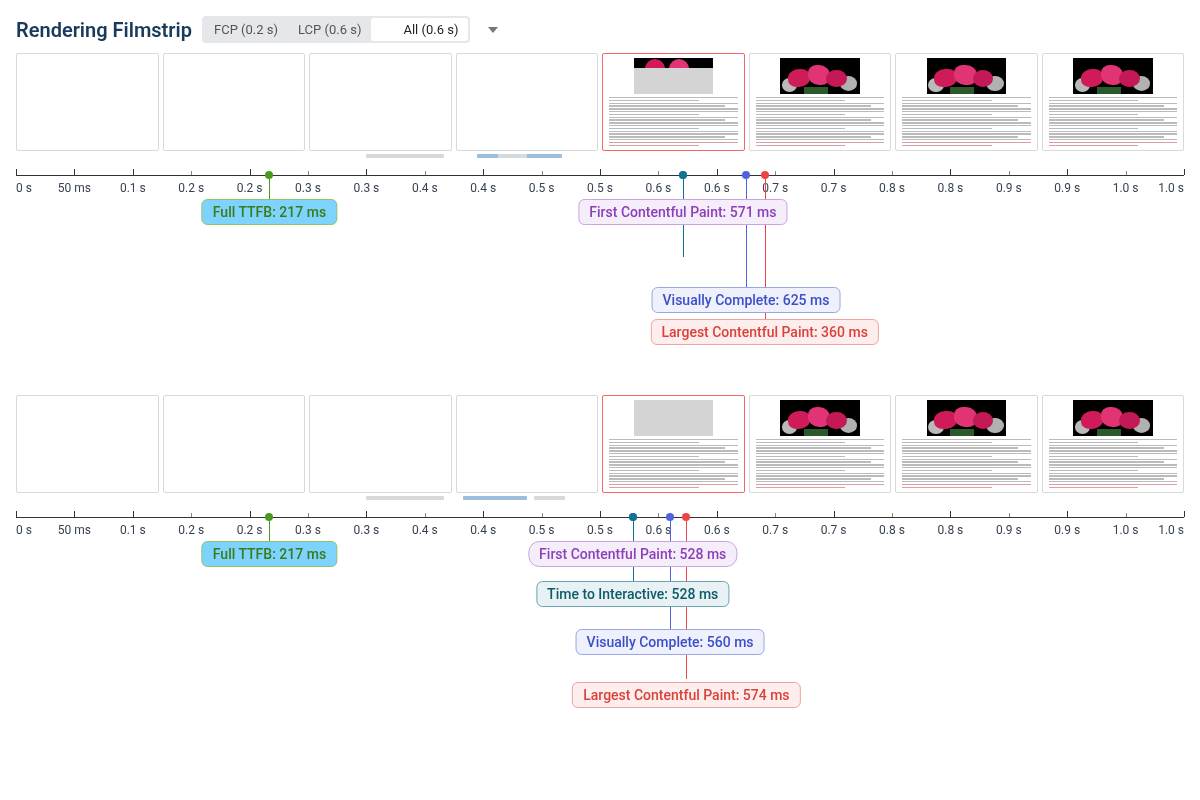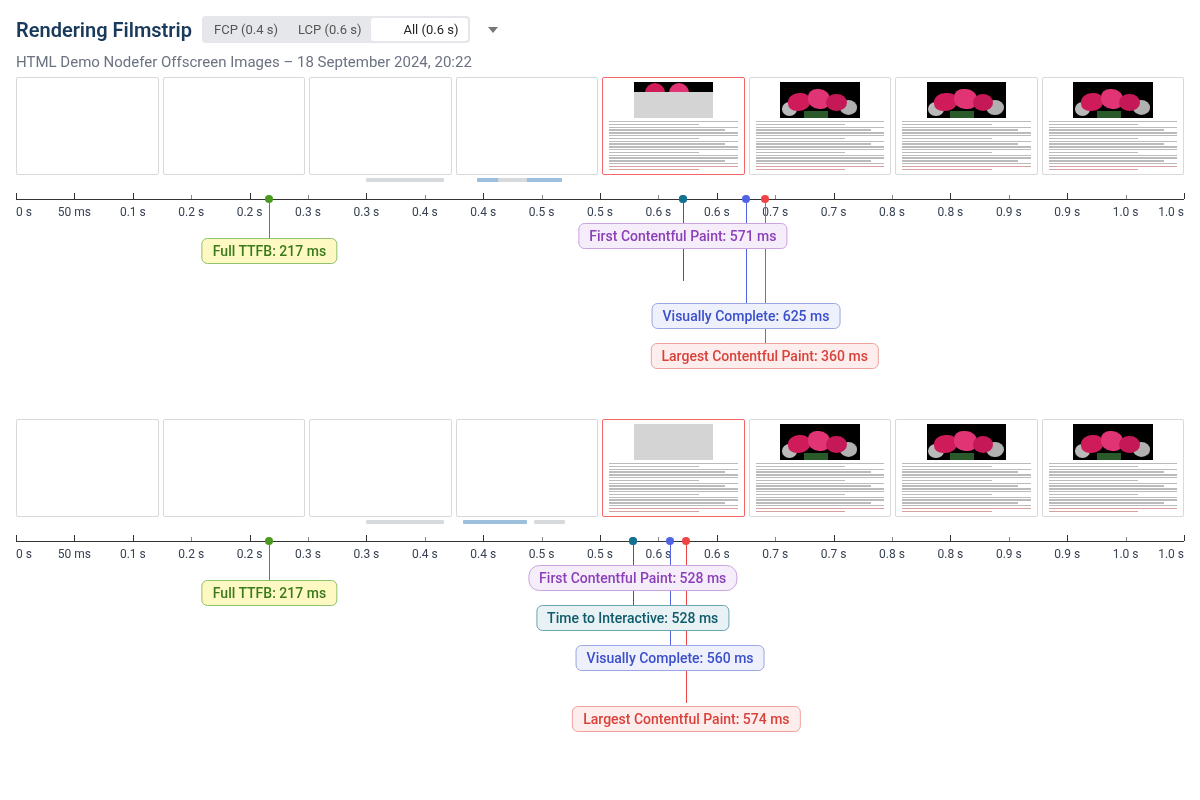--- a/index.html
+++ b/index.html
@@ -204,58 +204,57 @@
     position: absolute;
     padding: 4px 10px;
     font-size: 14px;
     font-weight: 500;
     border: 1px solid;
     border-radius: 6px;
     white-space: nowrap;
     transform: translateX(-50%);
     background: #fff;
   }
-  .c-green { color:#3a7a1a; border-color:#8fc26b; background:#fef9c3;margin-top:15px; }
+  .c-green { color:#3a7a1a; border-color:#8fc26b; background:#7dd3fc; }
   .c-purple { color:#8b3fb8; border-color:#caa3e0; background:#f6edfb; }
   .c-teal { color:#0d5b6b; border-color:#6ba5b3; background:#e8f1f3; }
-  .c-indigo { color:#3b4fc9; border-color:#9aa7e3; background:#eef0fb; }
+  .c-indigo { color:#3b4fc9; border-color:#9aa7e3; background:#eef0fb;margin-top:8px; }
   .c-red { color:#d9423a; border-color:#f0a39e; background:#fdeeed; }
 
   .dot-green { background:#4a9a1f; }
   .dot-purple { background:#a855f7; }
   .dot-teal { background:#0e7490; }
   .dot-indigo { background:#4f63e3; }
   .dot-red { background:#ef4444; }
 
   .line-green { background:#4a9a1f; }
   .line-purple { background:#a855f7; }
   .line-teal { background:#0e7490; }
   .line-indigo { background:#4f63e3; }
   .line-red { background:#ef4444; }
 </style>
 </head>
 <body>
 
 <div class="header">
   <div class="title">Rendering Filmstrip</div>
   <div class="tabs" id="tabs">
-      <div class="tab">FCP (0.4 s)</div>
+      <div class="tab">FCP (0.2 s)</div>
       <div class="tab">LCP (0.6 s)</div>
       <div class="tab active">All (0.6 s)</div>
     </div>
   <div class="dropdown-caret">
     <svg width="10" height="6" viewBox="0 0 10 6">
         <path d="M0 0 L5 6 L10 0 Z" fill="#777"></path>
       </svg>
   </div>
 </div>
 
 <div id="runs">
     <div>
-      <div class="run-title">HTML Demo Nodefer Offscreen Images – 18 September 2024, 20:22</div>
       <div class="filmstrip">
         <div class="frame"></div>
         <div class="frame"></div>
         <div class="frame"></div>
         <div class="frame"></div>
         <div class="frame highlight">
           <div class="frame-content">
             <div class="thumb-partial">
               <div class="top">
                 <div class="f1"></div>

